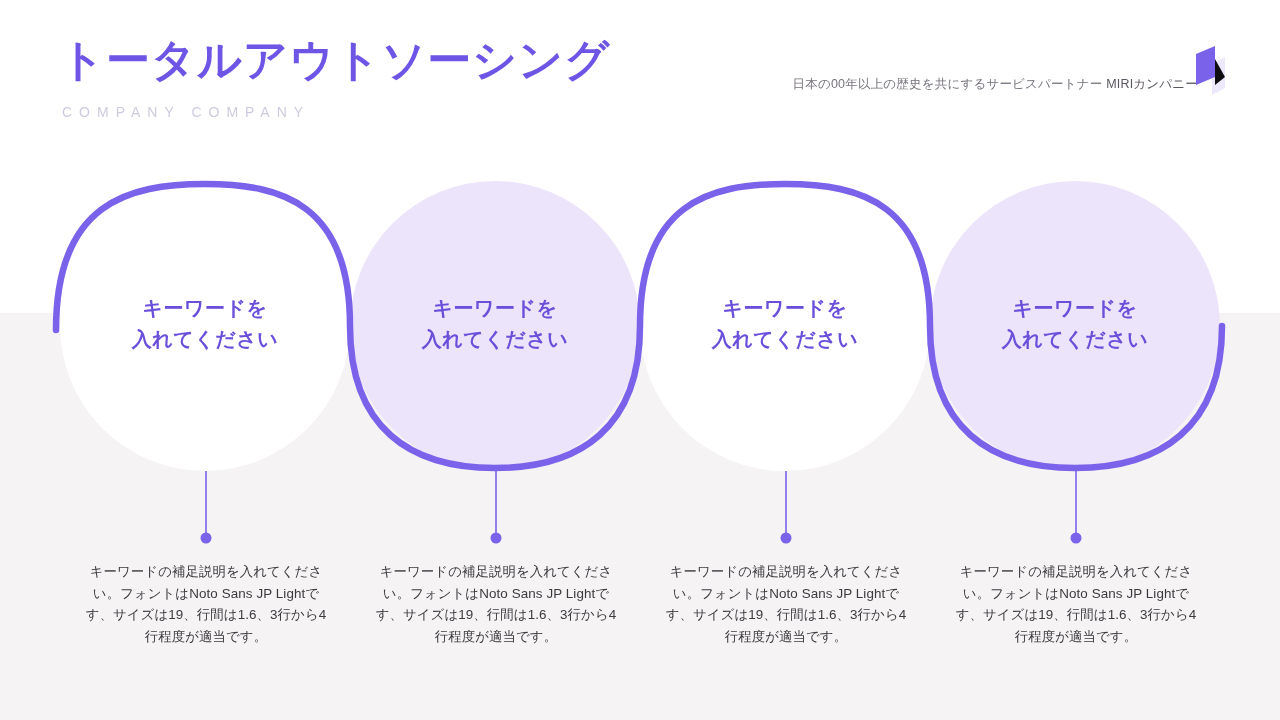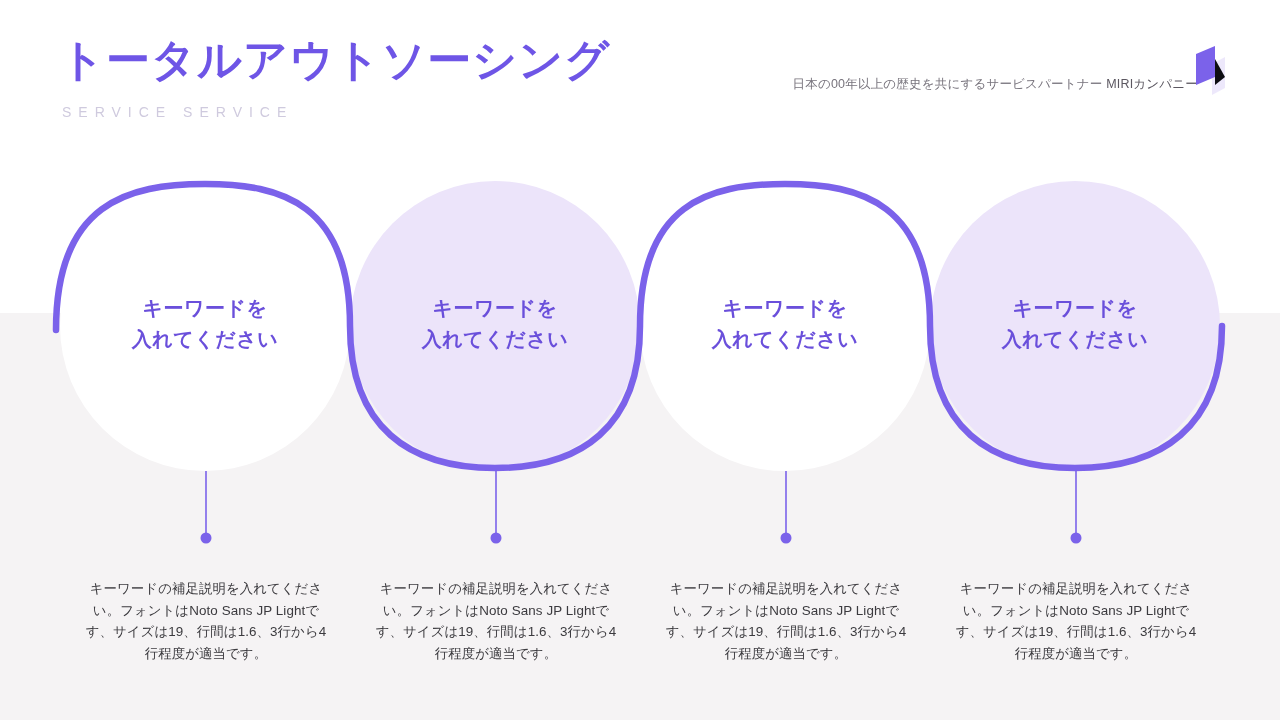--- a/index.html
+++ b/index.html
@@ -68,36 +68,35 @@
   
   .desc{
     position:absolute;
     width:250px;
     text-align:center;
     font-size:13.4px;
     font-weight:300;
     color:#3b3a3e;
     line-height:1.62;
     letter-spacing:0.1px;
-    margin-top:17px;
   }
   svg{display:block;}
 </style>
 </head>
 <body>
 
 <div id="slide">
 
   <div id="lower-band"></div>
 
   <div id="header">
 
     <div id="page-title">トータルアウトソーシング</div>
 
-    <div id="page-subtitle">SERVICE SERVICE</div>
+    <div id="page-subtitle">COMPANY COMPANY</div>
 
     <div id="header-tagline">
       <span>日本の00年以上の歴史を共にするサービスパートナー </span><span class="brand">MIRIカンパニー</span>
     </div>
 
     <div id="brand-logo">
       <svg width="46" height="54" viewBox="0 0 46 54">
 
         <path d="M20 20 L33 13 L33 44 L20 51 Z" fill="#ded6f7" opacity="0.55"></path>
 

